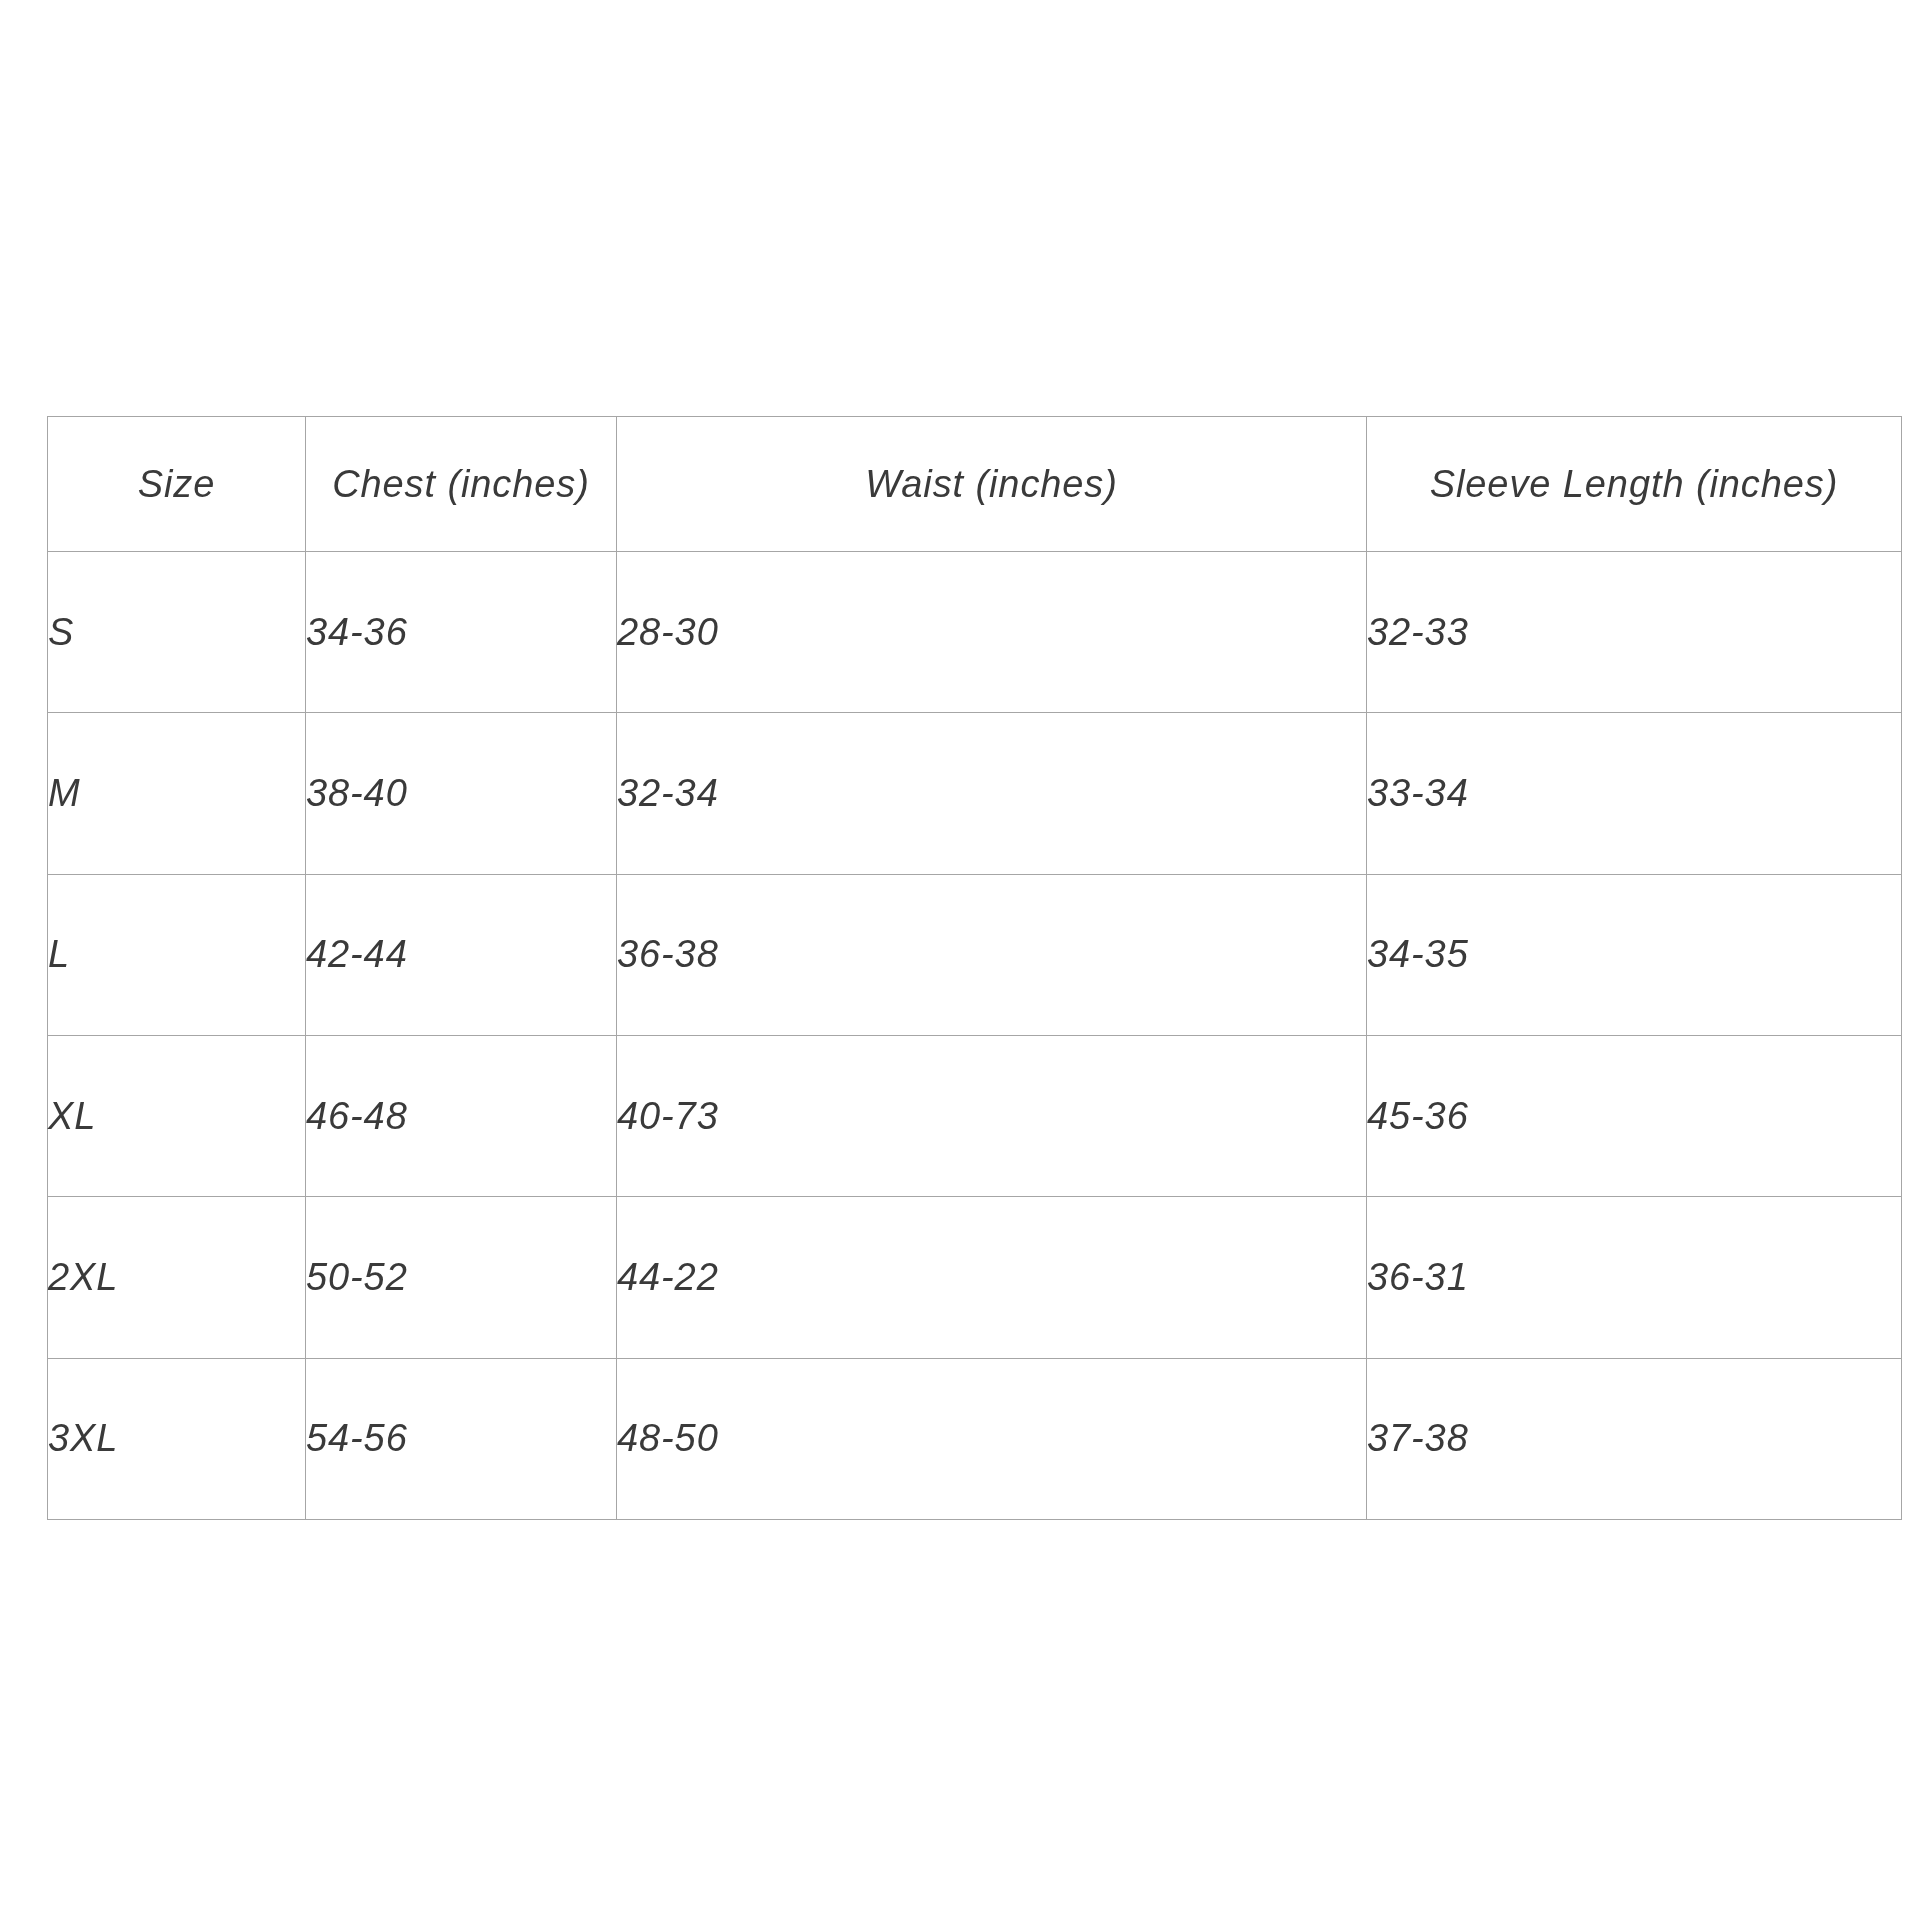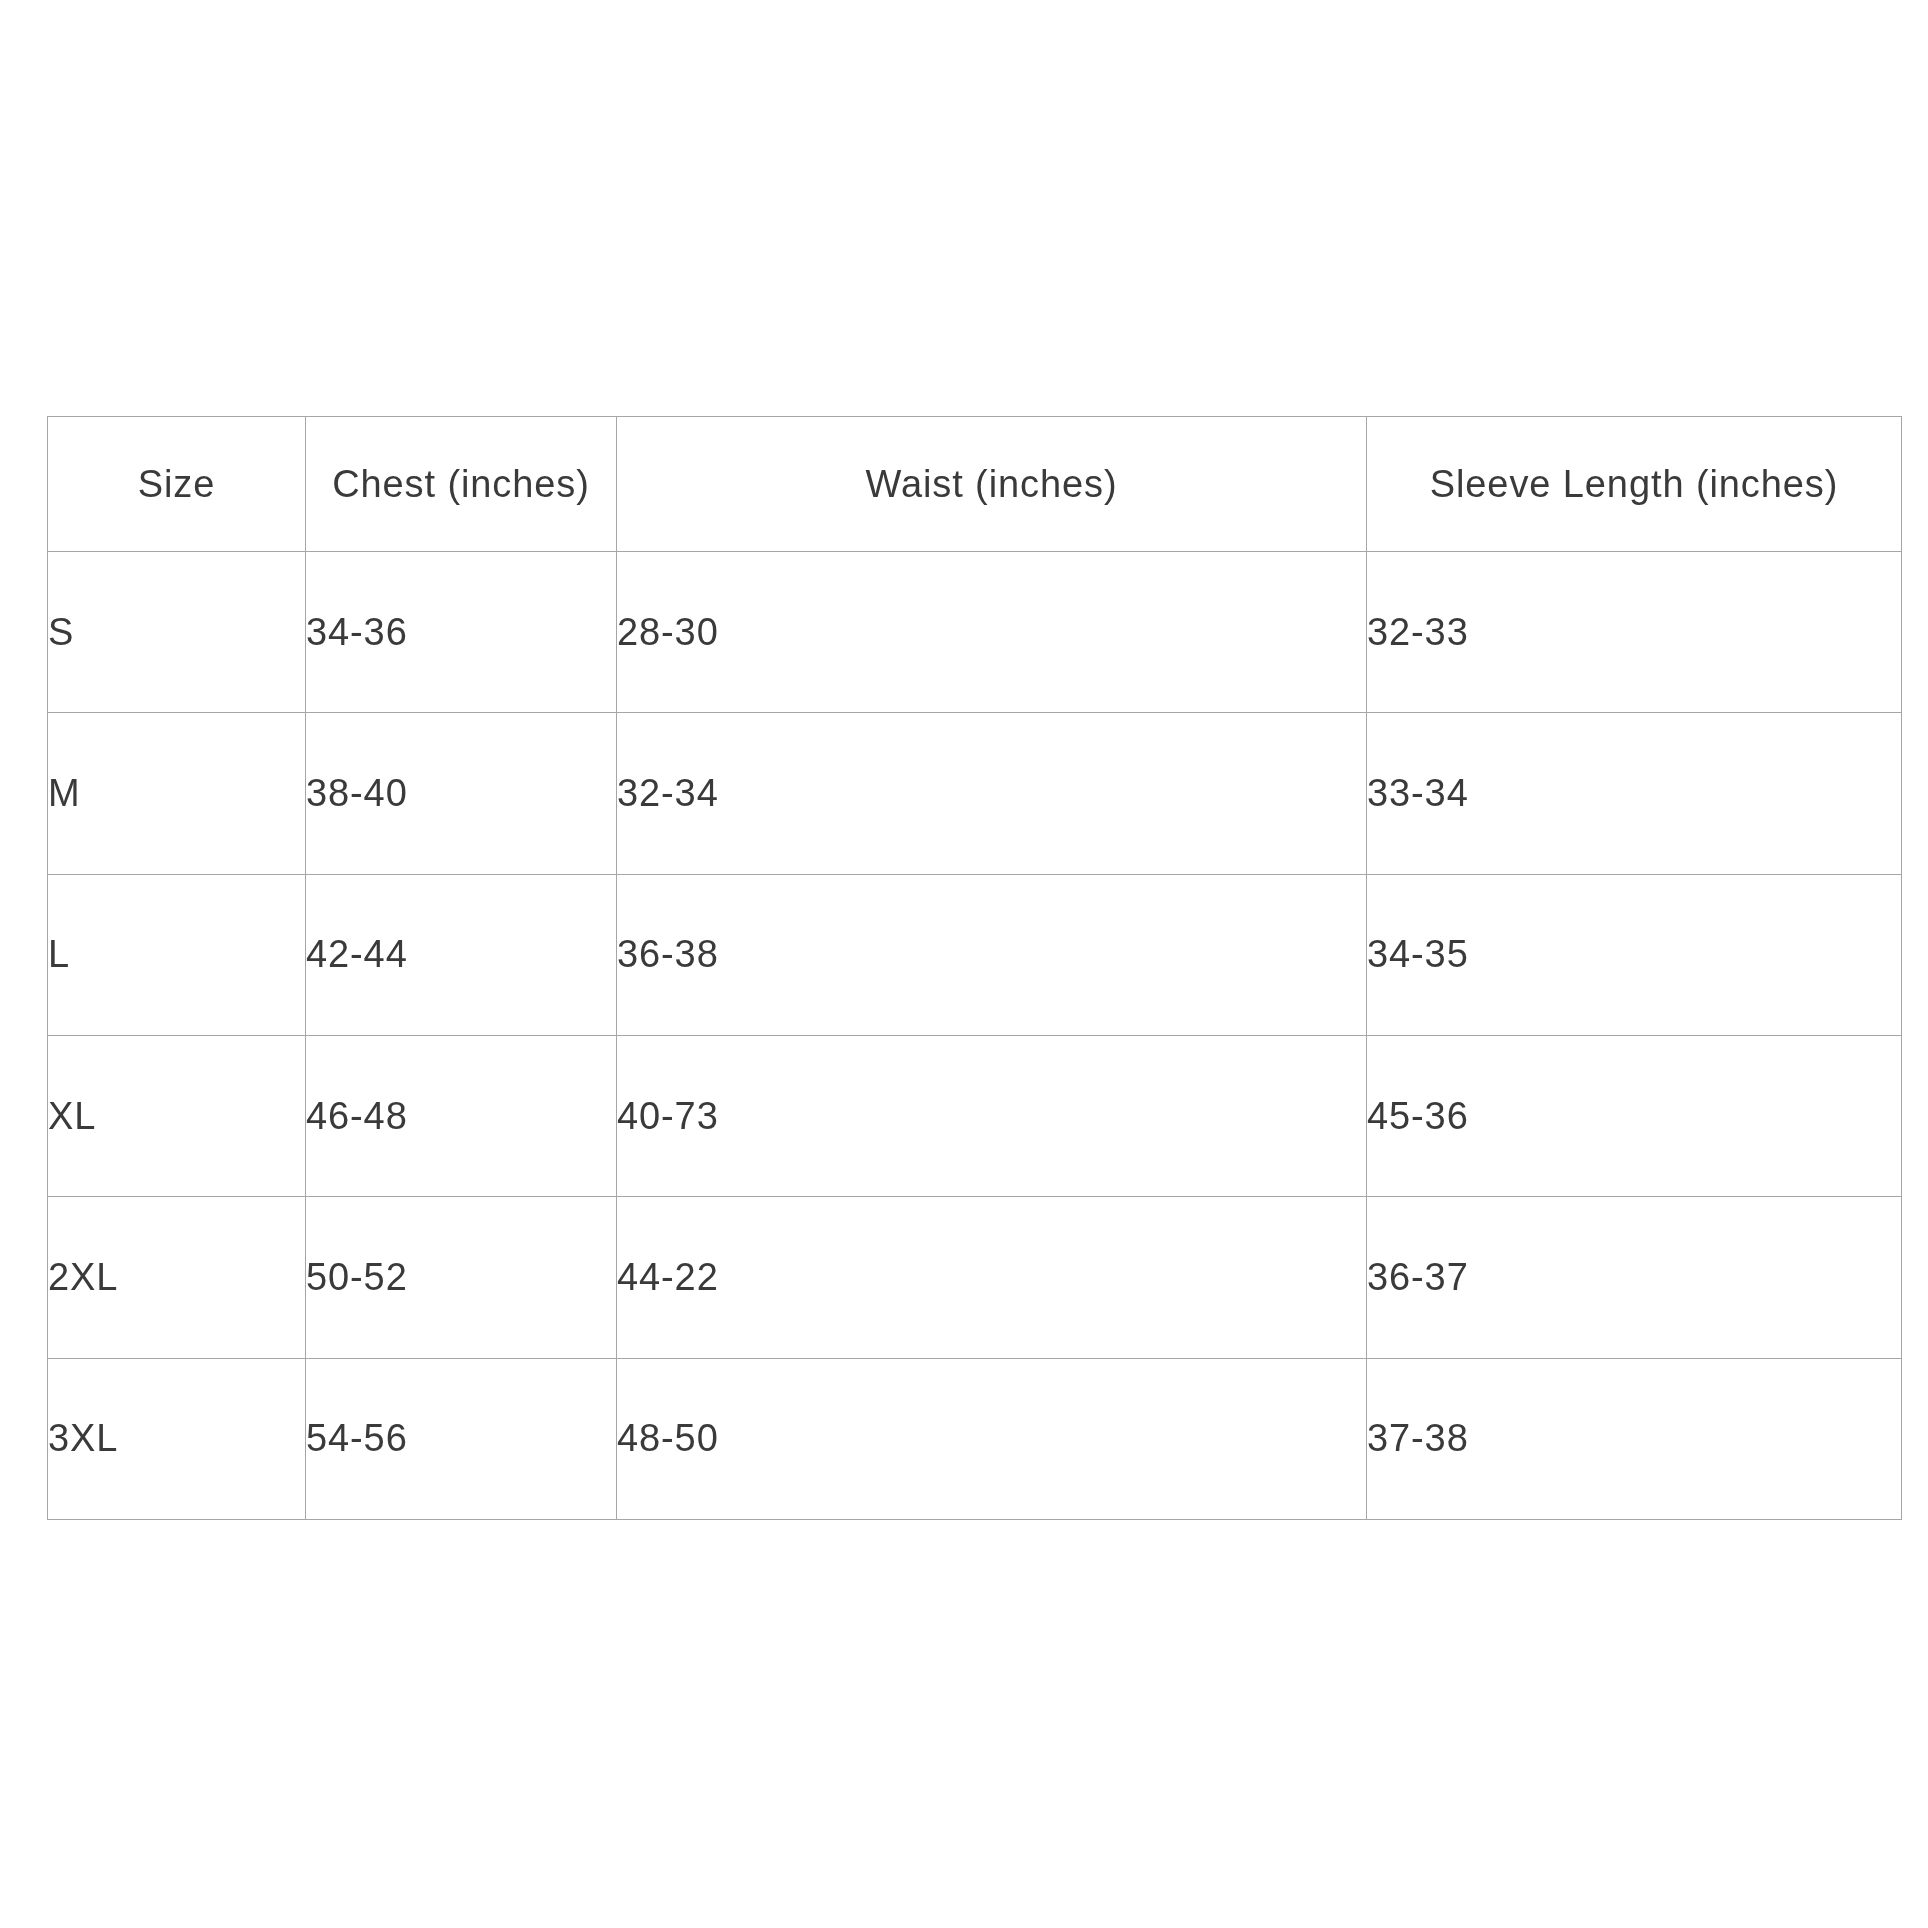--- a/index.html
+++ b/index.html
@@ -32,20 +32,21 @@
   table.size-chart th,
   table.size-chart td {
     border: 1.9px solid #a6a6a6;
     vertical-align: middle;
     font-size: 38px;
     font-weight: 300;
     letter-spacing: 0.9px;
     color: #3a3a3a;
     padding: 0;
     background: #ffffff;
+    font-style: italic;
   }
   table.size-chart thead tr { height: 135px; }
   table.size-chart tbody tr { height: 138px; }
 </style>
 </head>
 <body>
 
 <div class="canvas">
   <table class="size-chart">
     <colgroup>
@@ -84,21 +85,21 @@
       <tr>
         <td>XL</td>
         <td>46-48</td>
         <td>40-73</td>
         <td>45-36</td>
       </tr>
       <tr>
         <td>2XL</td>
         <td>50-52</td>
         <td>44-22</td>
-        <td>36-37</td>
+        <td>36-31</td>
       </tr>
       <tr>
         <td>3XL</td>
         <td>54-56</td>
         <td>48-50</td>
         <td>37-38</td>
       </tr>
     </tbody>
   </table>
 </div>

